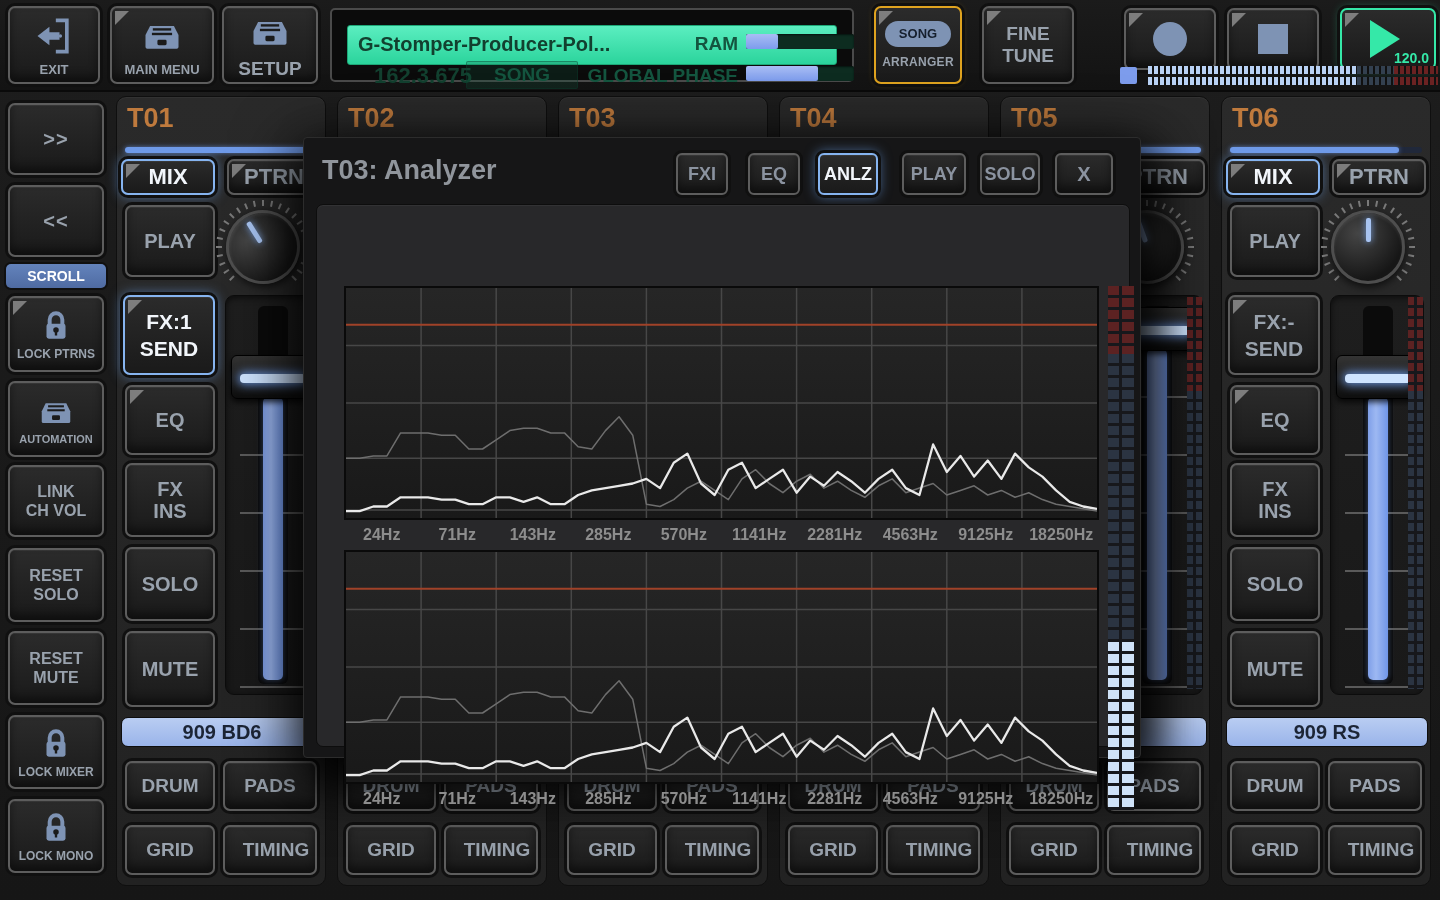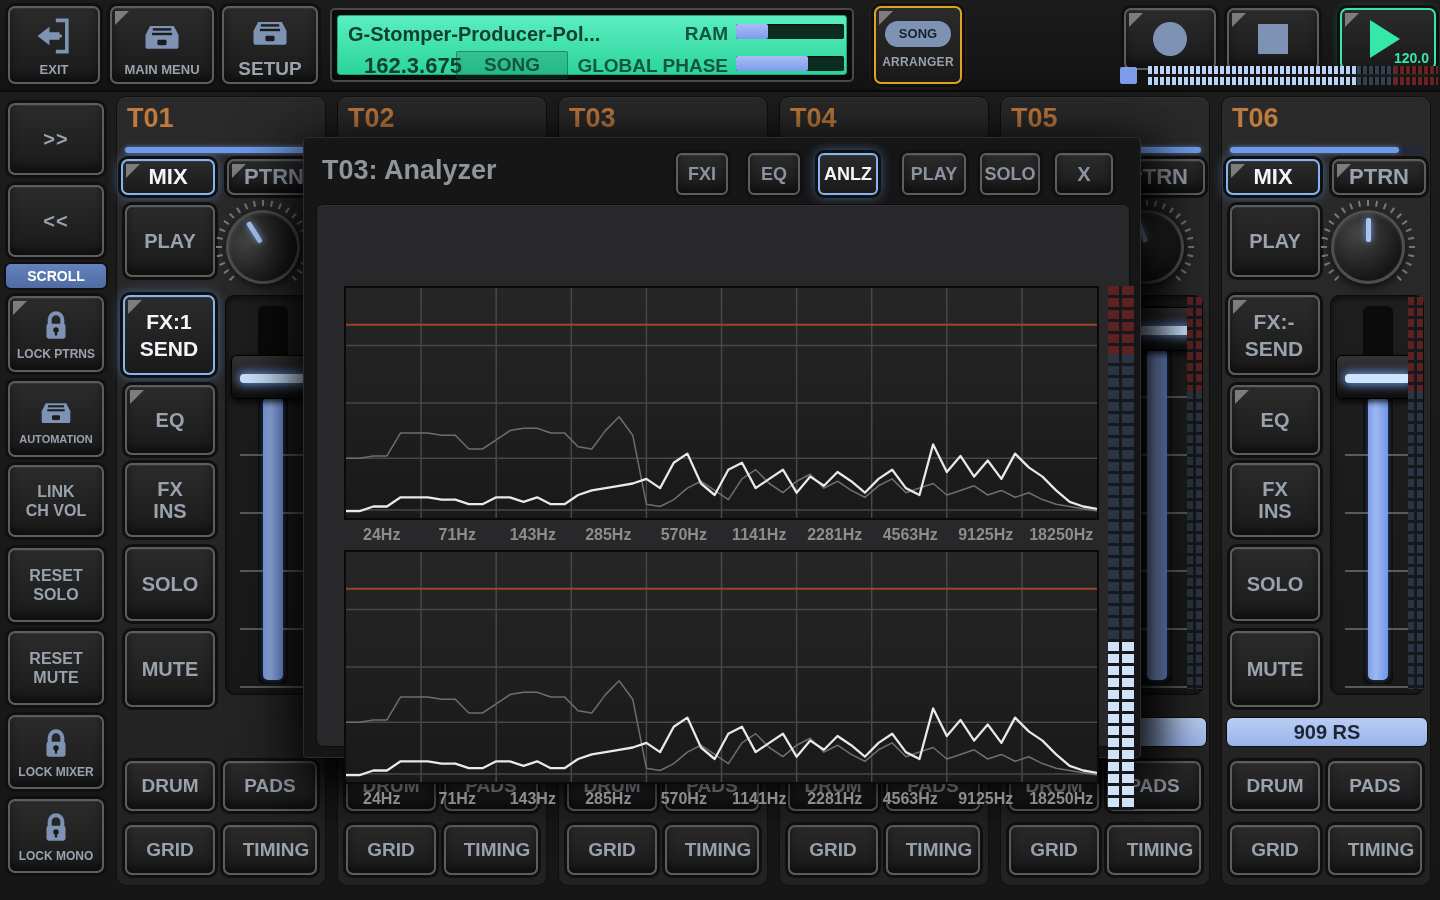--- a/index.html
+++ b/index.html
@@ -21,21 +21,21 @@
     box-shadow:0 0 0 3px #101010, 0 0 12px 2px rgba(110,165,240,.55), inset 0 1px 0 rgba(255,255,255,.06); }
   .icon { display:block; }
 
   
   #topbar { position:absolute; left:0; top:0; width:1440px; height:92px; z-index:20;
     background:linear-gradient(180deg,#1b1b1b,#131313); border-bottom:2px solid #0a0a0a; }
   #btn-exit      { left:8px;    top:6px; width:92px;  height:78px; font-size:13px; }
   #btn-mainmenu  { left:110px;  top:6px; width:104px; height:78px; font-size:13px; }
   #btn-setup     { left:222px;  top:6px; width:96px;  height:78px; font-size:19px; }
   #display-frame { position:absolute; left:330px; top:8px; width:524px; height:74px;
-    background:#0b0b0b; border:2px solid #4a4a4a; border-radius:5px; padding:5px; }
+    background:#0b0b0b; border:2px solid #4a4a4a; border-radius:5px; padding:15px; }
   #display { position:relative; width:100%; height:100%; border-radius:3px;
     background:linear-gradient(180deg,#5beec0,#2bd49c); border:1px solid #1da877;
     color:#12402f; font-weight:bold; }
   #disp-title    { position:absolute; left:10px; top:7px;  font-size:20px; }
   #disp-position { position:absolute; left:26px; top:37px; font-size:22px; }
   #disp-mode { position:absolute; left:118px; top:35px; width:112px; height:28px;
     background:rgba(16,92,66,.22); border:1px solid rgba(10,60,45,.4); border-radius:2px;
     text-align:center; line-height:26px; font-size:19px; color:#14553f; }
   .disp-label { position:absolute; text-align:right; font-size:19px; color:#14553f; }
   #lbl-ram   { left:240px; top:7px;  width:150px; }
@@ -207,20 +207,22 @@
         <div class="disp-bar" id="bar-phase">
             <div class="disp-fill" id="phase-fill" style="width: 67%;"></div>
           </div>
       </div>
     </div>
 
     <div class="hbtn marked" id="btn-songmode">
       <div id="songmode-pill">SONG</div>
       <div id="songmode-lbl">ARRANGER</div>
     </div>
+    <div class="hbtn marked" id="btn-finetune">FINE
+TUNE</div>
     <div class="hbtn marked" id="btn-record">
       <div id="rec-circle"></div>
     </div>
     <div class="hbtn marked" id="btn-stop">
       <div id="stop-square"></div>
     </div>
     <div class="hbtn marked" id="btn-play">
       <div id="play-tri"></div>
       <div id="play-bpm">120.0</div>
     </div>
@@ -339,20 +341,21 @@
       <div class="fader-panel">
         <div class="fader-groove"></div>
         <div class="fader-ticks"></div>
         <div class="fader-fill" style="top: 101px;"></div>
         <div class="fader-handle" style="top: 59px;"></div>
       </div>
       <div class="t-meter seg-meter">
           <div class="zone" style="height: 24%; --zc: #5c2222;"></div>
           <div class="zone" style="height: 76%; --zc: #2b3442;"></div>
         </div>
+      <div class="t-name">909 BD6</div>
       <div class="hbtn cbtn btn-drum">DRUM</div>
       <div class="hbtn cbtn btn-pads">PADS</div>
       <div class="hbtn cbtn btn-grid">GRID</div>
       <div class="hbtn cbtn btn-timing">TIMING</div>
     </div>
 
     <div class="track-col" style="left: 337px;">
       <div class="t-header">T02</div>
       <div class="t-progress">
           <div class="t-progress-fill" style="width: 100%;"></div>

